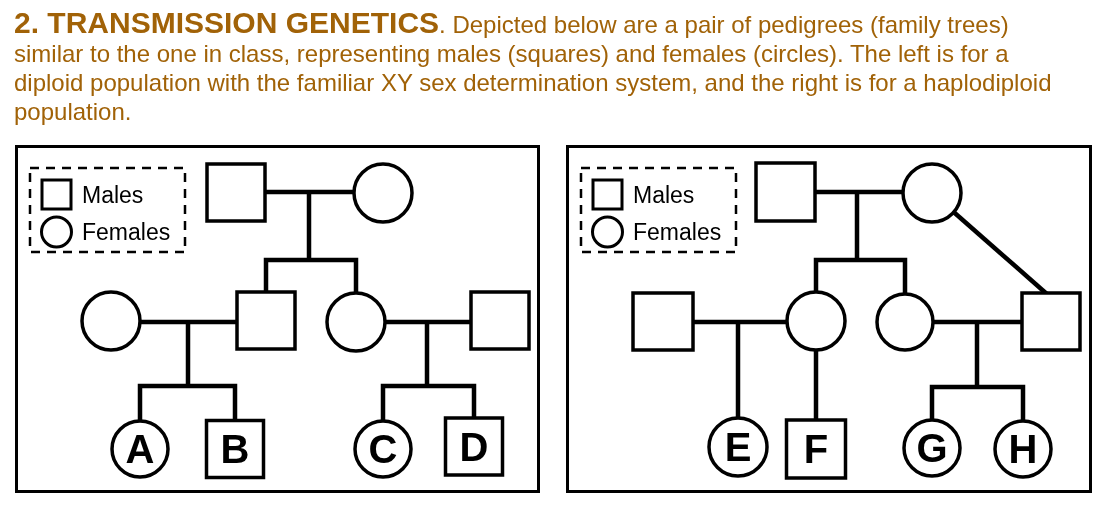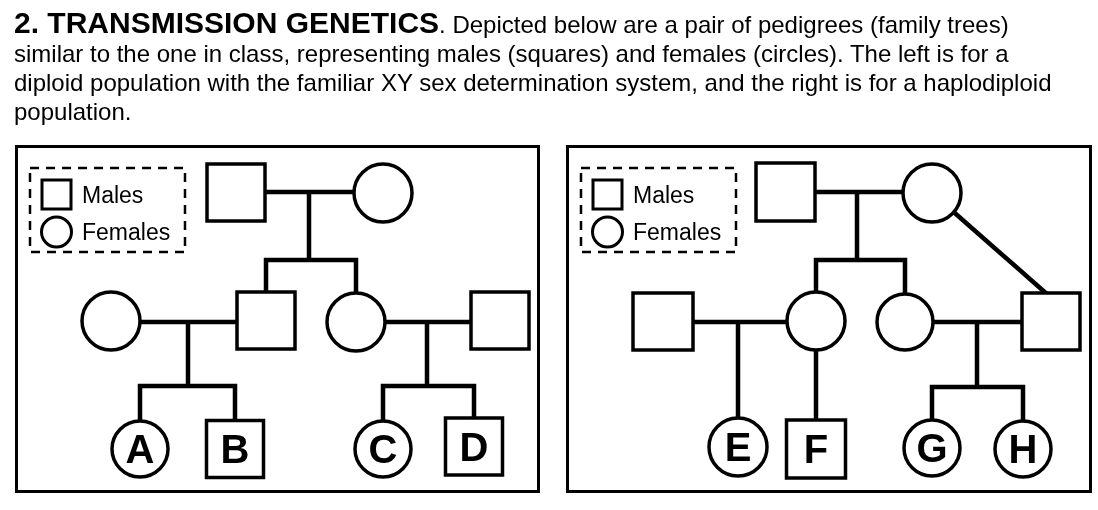--- a/index.html
+++ b/index.html
@@ -4,21 +4,21 @@
 <style>
   html, body { margin:0; padding:0; background:#ffffff; }
   .canvas {
     position:relative; width:1098px; height:510px;
     background:#ffffff; color:#000;
     font-family:"Liberation Sans", sans-serif;
     overflow:hidden;
   }
   .header {
     position:absolute; left:14px; top:8px; width:1066px; margin:0;
-    font-size:24px; line-height:29px; color:#000000;
+    font-size:24px; line-height:29px; color:#a16207;
   }
   .header .bold-title { font-weight:bold; font-size:30px; }
   .panel {
     position:absolute; top:145px; height:348px;
     border:3px solid #000; box-sizing:border-box; background:#fff;
   }
   .panel-left  { left:15px;  width:525px; }
   .panel-right { left:566px; width:526px; }
   .panel svg { position:absolute; left:-3px; top:-3px; display:block; }
   .rel    { stroke:#000; stroke-width:4.5; fill:none; }

